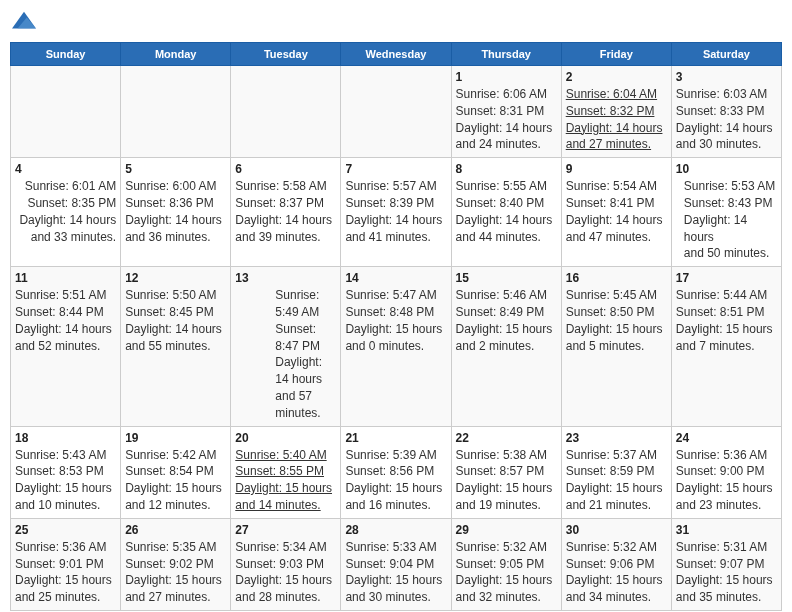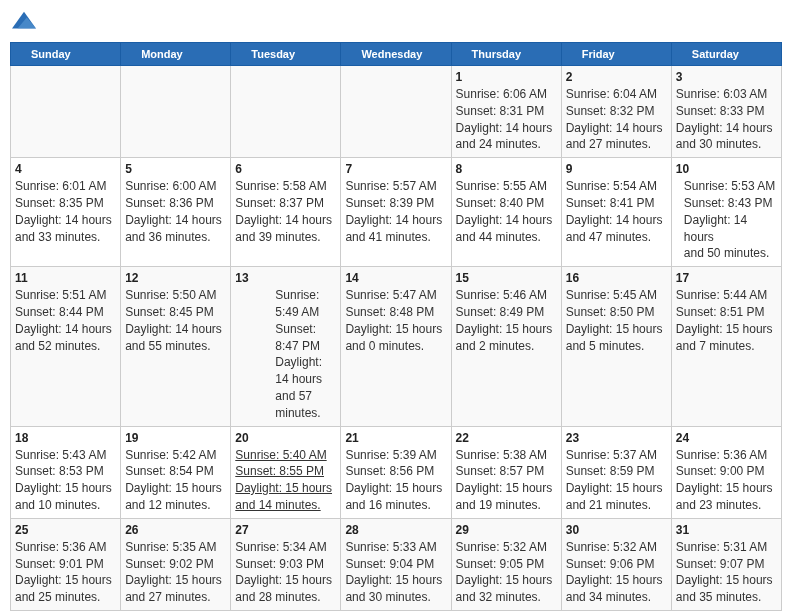--- a/index.html
+++ b/index.html
@@ -48,22 +48,22 @@
       font-weight: normal;
     }
     table {
       width: 100%;
       border-collapse: collapse;
       font-size: 10.5px;
     }
     thead tr th {
       background-color: #2a6db5;
       color: white;
-      padding: 5px 20px;
-      text-align: left;
+      padding: 5px 0;
+      text-align: center;
       font-size: 11px;
       border: 1px solid #1a5da5;
     }
     tbody tr td {
       border: 1px solid #ccc;
       vertical-align: top;
       padding: 4px;
       min-height: 80px;
       width: 110px;
       background: #fff;
@@ -126,37 +126,37 @@
         <td class="empty"></td>
         <td>
           <div class="day-number">1</div>
           <div class="day-info" style="white-space: pre-line;">Sunrise: 6:06 AM
 Sunset: 8:31 PM
 Daylight: 14 hours
 and 24 minutes.</div>
         </td>
         <td>
           <div class="day-number">2</div>
-          <div class="day-info" style="white-space: pre-line;">Sunrise: 6:04 AM
+          <div class="day-info" style="white-space: pre-line; text-decoration: underline;">Sunrise: 6:04 AM
 Sunset: 8:32 PM
 Daylight: 14 hours
 and 27 minutes.</div>
         </td>
         <td>
           <div class="day-number">3</div>
           <div class="day-info" style="white-space: pre-line;">Sunrise: 6:03 AM
 Sunset: 8:33 PM
 Daylight: 14 hours
 and 30 minutes.</div>
         </td>
       </tr>
       <tr>
         <td>
           <div class="day-number">4</div>
-          <div class="day-info" style="white-space: pre-line;">Sunrise: 6:01 AM
+          <div class="day-info" style="white-space: pre-line; text-align: right;">Sunrise: 6:01 AM
 Sunset: 8:35 PM
 Daylight: 14 hours
 and 33 minutes.</div>
         </td>
         <td>
           <div class="day-number">5</div>
           <div class="day-info" style="white-space: pre-line;">Sunrise: 6:00 AM
 Sunset: 8:36 PM
 Daylight: 14 hours
 and 36 minutes.</div>

